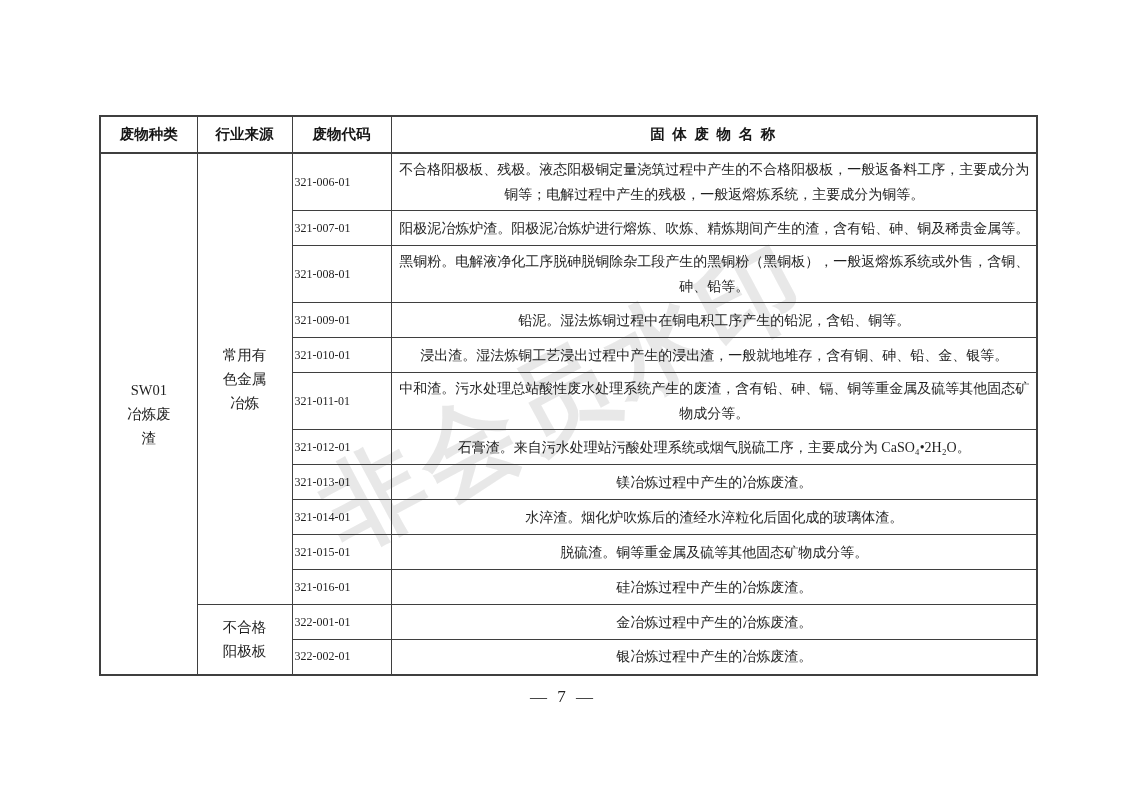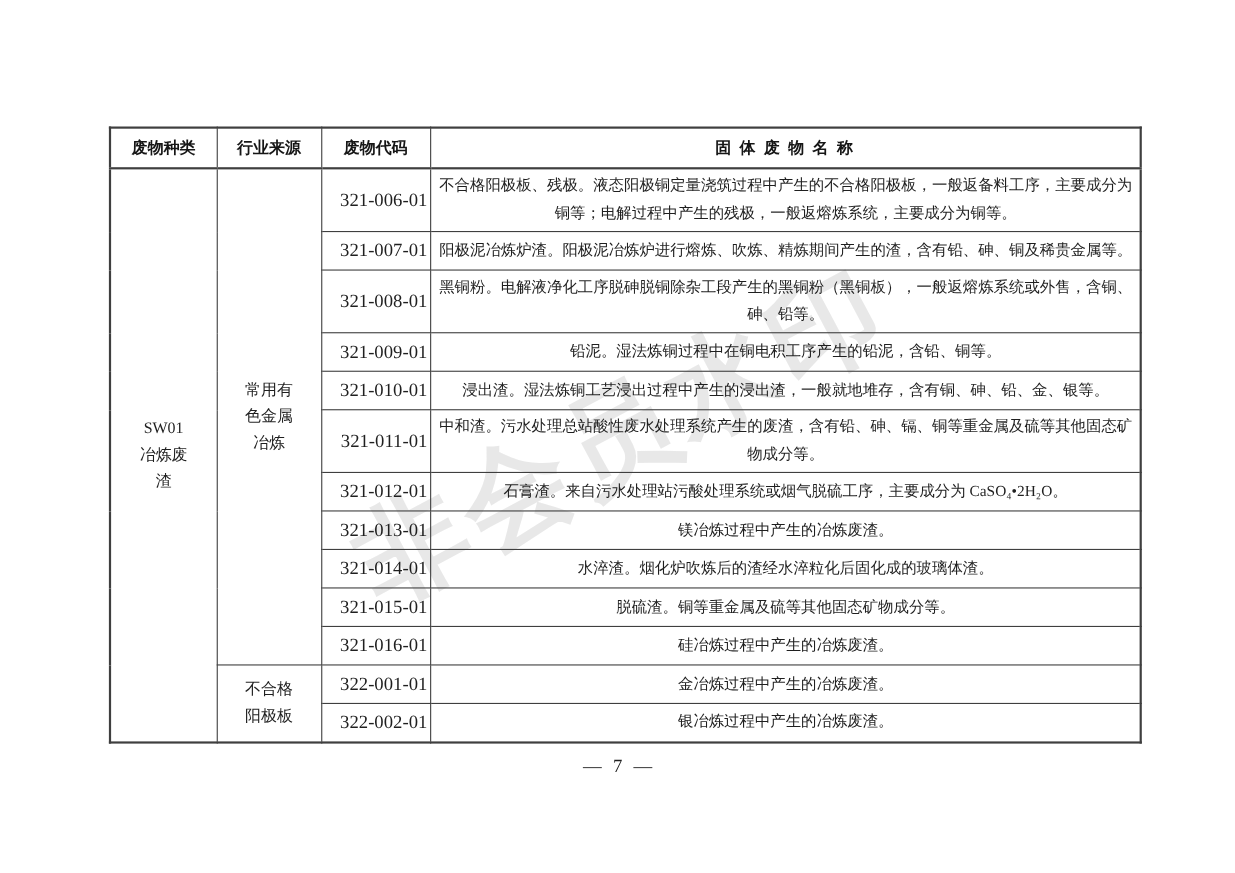--- a/index.html
+++ b/index.html
@@ -59,23 +59,23 @@
   tr.row-single { height: 35px; }
   td.type-cell, td.industry-cell {
     text-align: center;
     vertical-align: middle;
     font-size: 14.5px;
     line-height: 24px;
     padding: 0 21px;
   }
   td.type-cell .line, td.industry-cell .line { display: block; }
   td.code-cell {
-    text-align: right;
+    text-align: left;
     vertical-align: middle;
-    font-size: 17px;
+    font-size: 12px;
     padding: 0 2px;
     white-space: nowrap;
   }
   td.name-cell {
     text-align: center;
     vertical-align: middle;
     font-size: 14px;
     line-height: 25px;
     padding: 3px 6px 3px 7px;
   }

